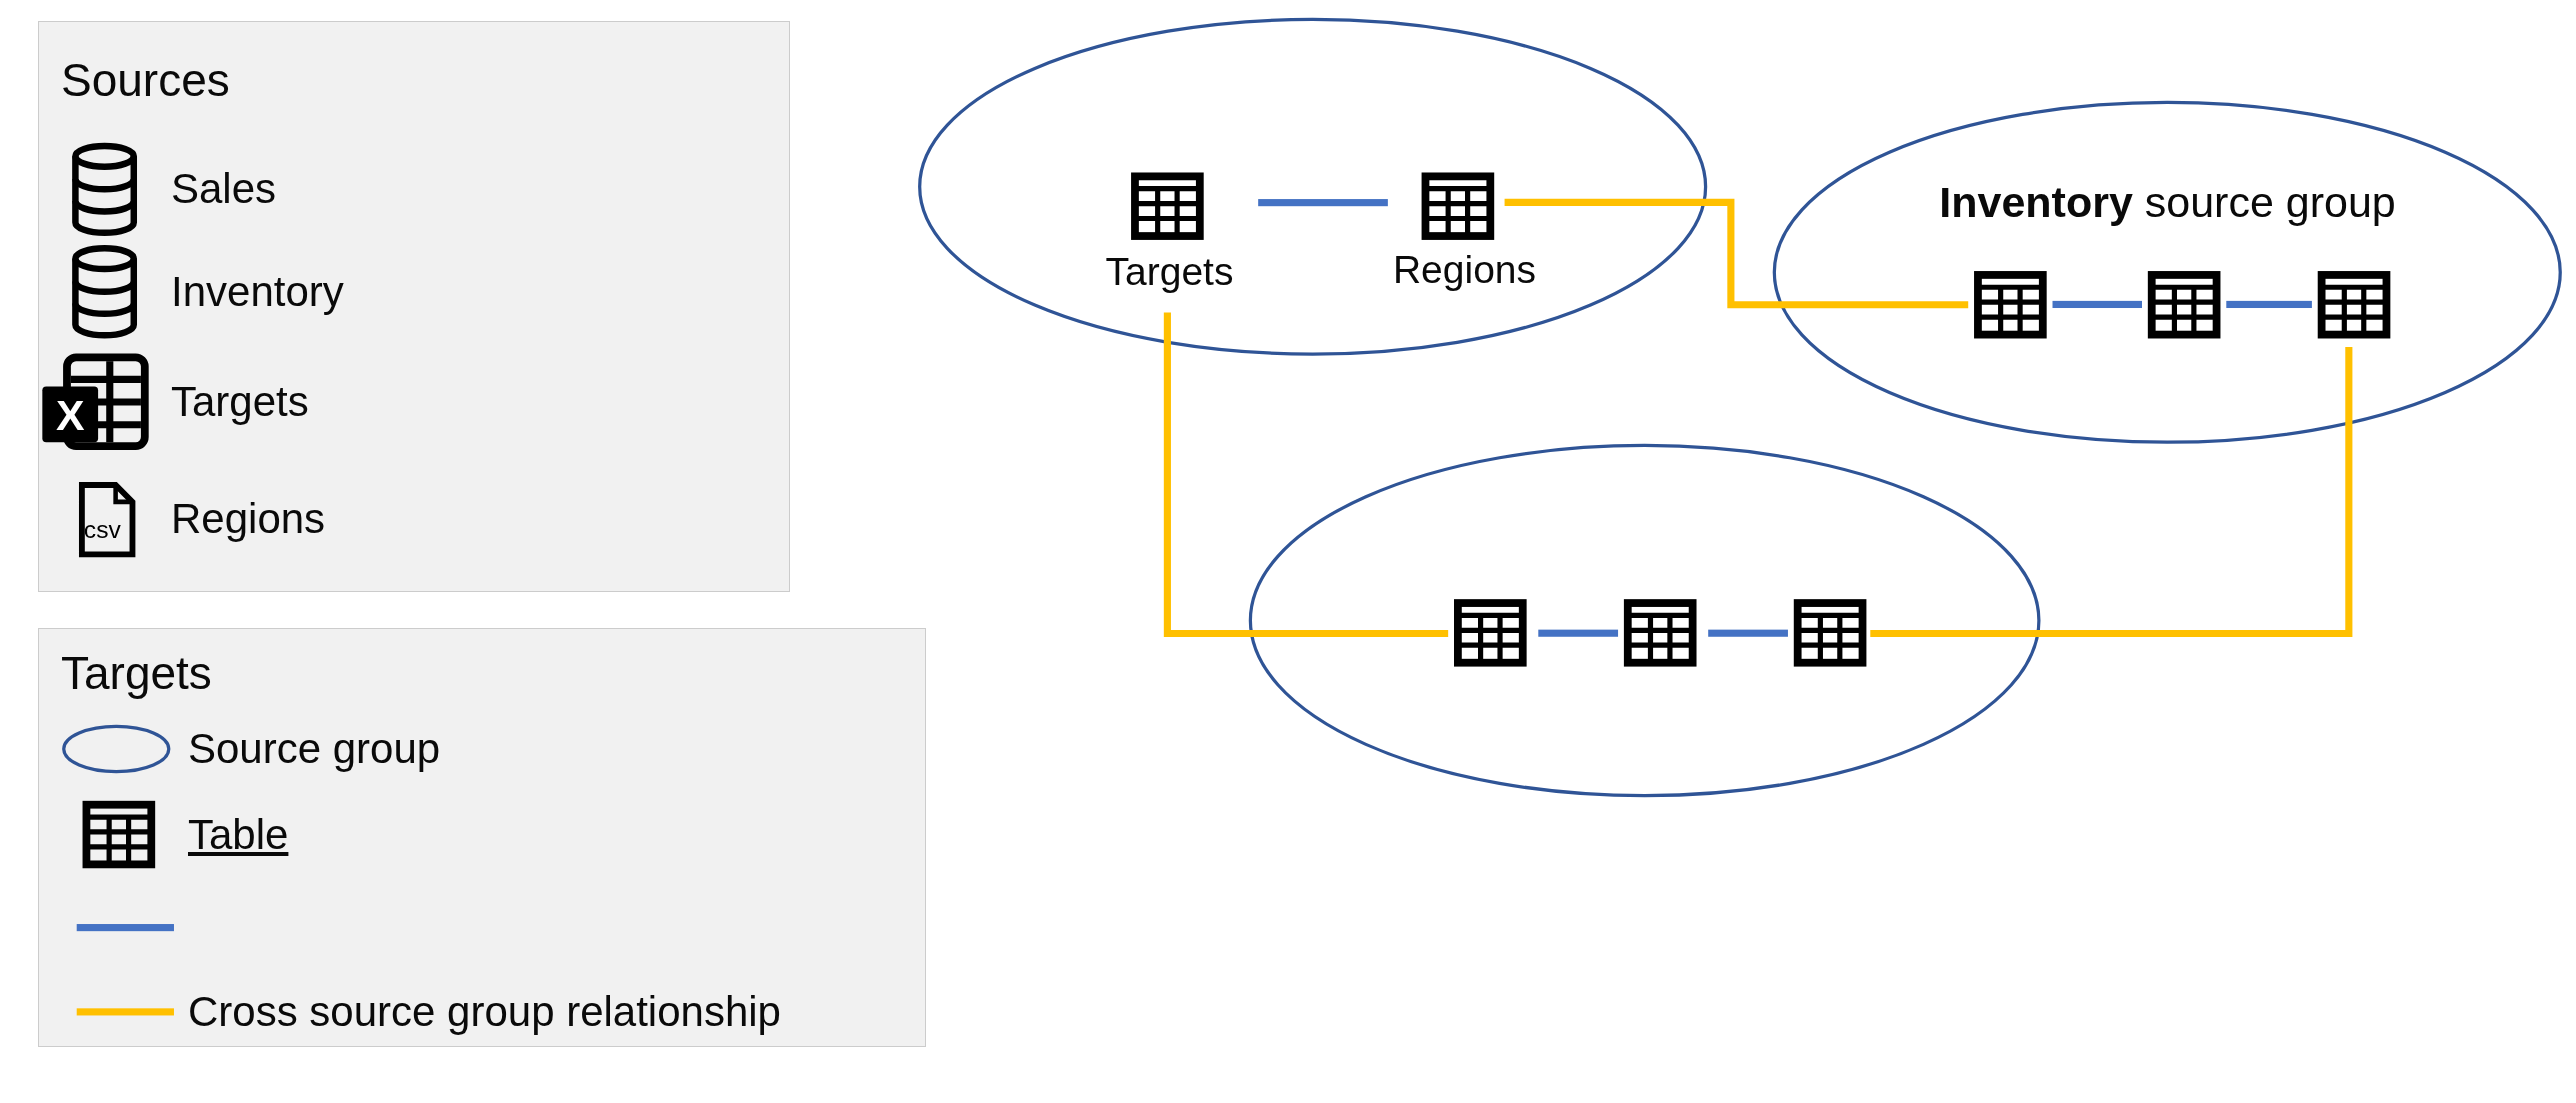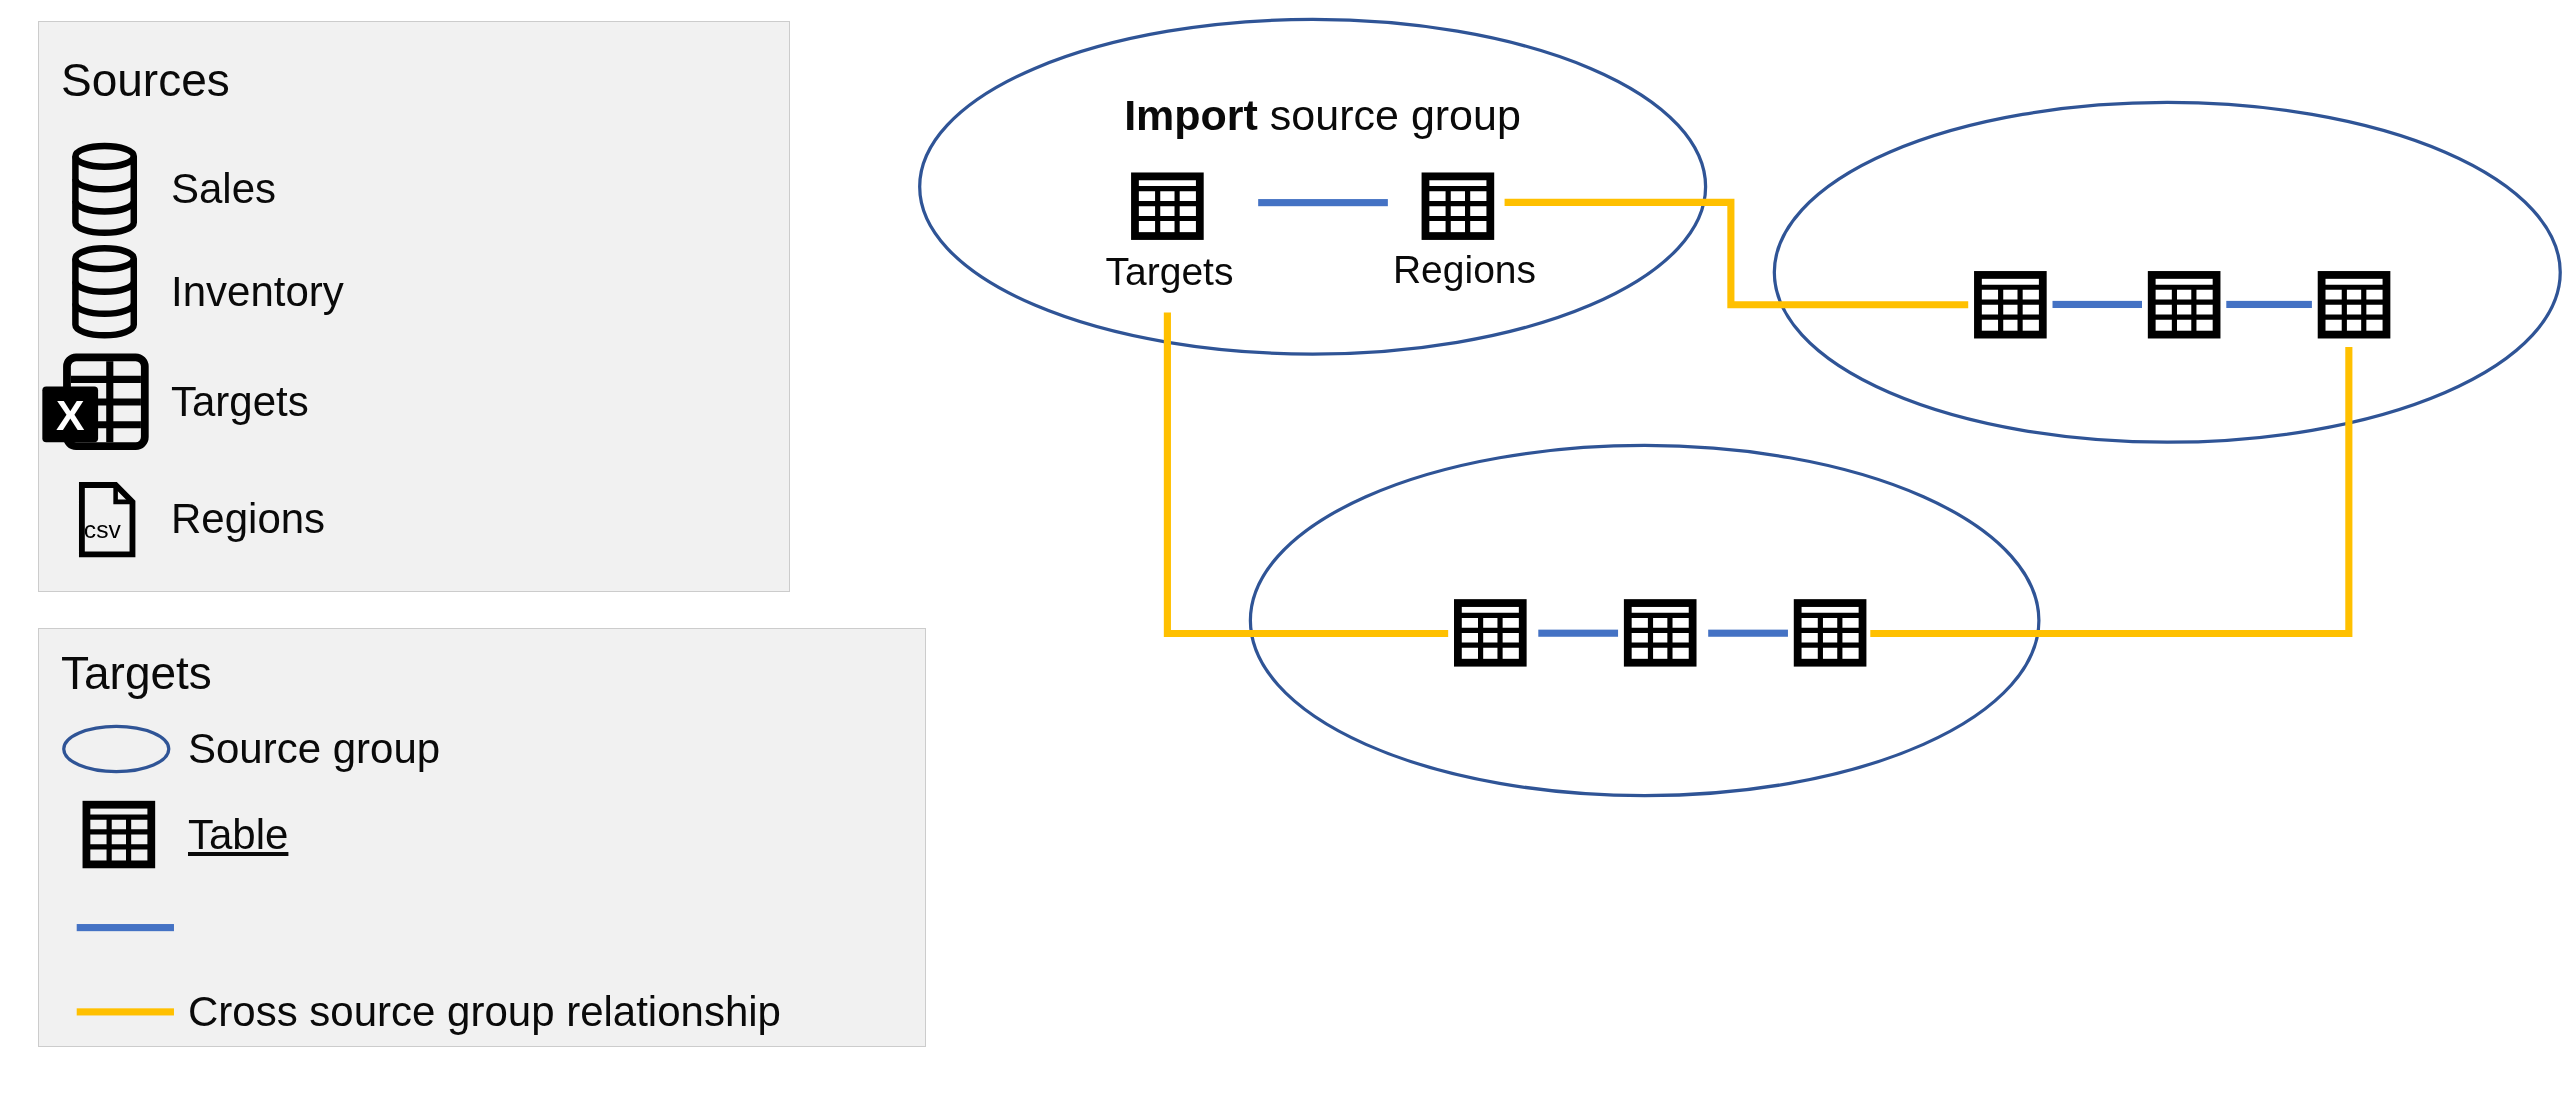--- a/index.html
+++ b/index.html
@@ -117,19 +117,19 @@
   <div class="txt panel-label" style="left:171px;top:163px;">Sales</div>
   <div class="txt panel-label" style="left:171px;top:266px;">Inventory</div>
   <div class="txt panel-label" style="left:171px;top:376px;">Targets</div>
   <div class="txt panel-label" style="left:171px;top:493px;">Regions</div>
 
   <div class="txt panel-title" style="left:61px;top:647px;">Targets</div>
   <div class="txt panel-label" style="left:188px;top:723px;">Source group</div>
   <div class="txt panel-label" style="left:188px;top:809px;text-decoration:underline;">Table</div>
   <div class="txt panel-label" style="left:188px;top:986px;">Cross source group relationship</div>
 
-  <div class="txt group-title" style="left:998px;top:88px;"><span class="b">Import</span><span> source group</span></div>
+  <div class="txt group-title" style="left:1843px;top:175px;"><span class="b">Inventory</span><span> source group</span></div>
 
   <div class="txt table-label" style="left:1027px;top:248px;">Targets</div>
   <div class="txt table-label" style="left:1322px;top:246px;">Regions</div>
 
 </div>
 
 
 </body></html>

